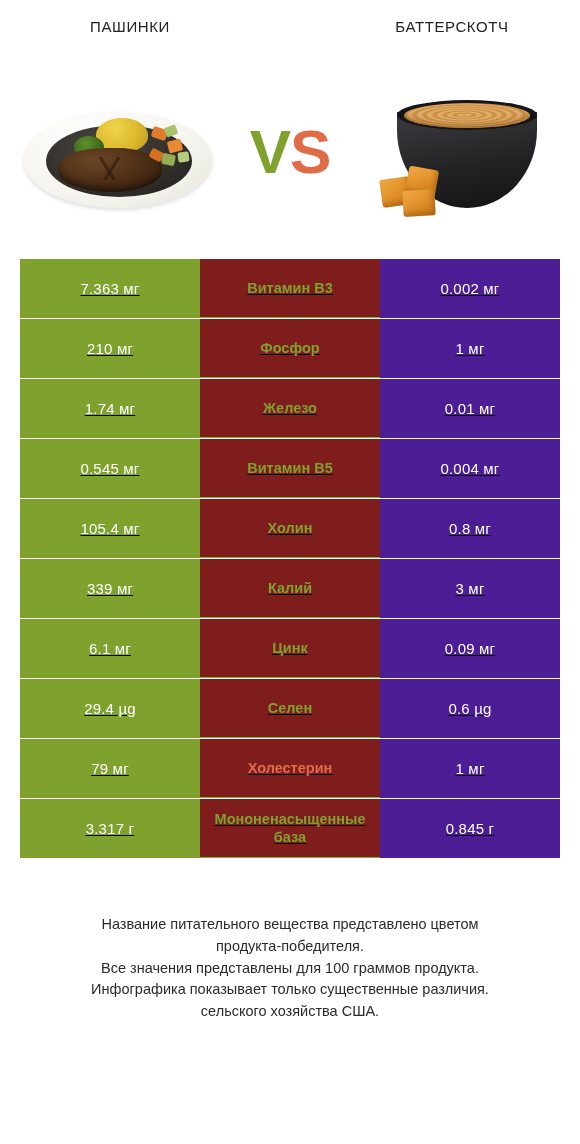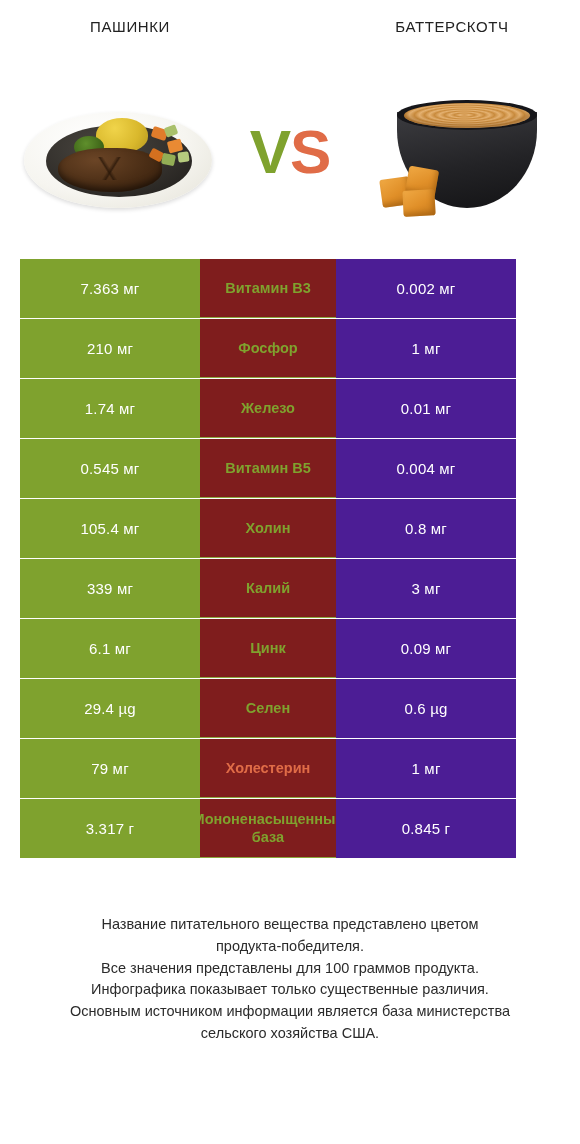--- a/index.html
+++ b/index.html
@@ -161,22 +161,23 @@
     background: linear-gradient(150deg, #f0a944 0%, #e08f28 55%, #c6791b 100%);
     box-shadow: inset -3px -4px 5px rgba(140,80,10,0.45);
   }
   .cube.k1 { left: 8px;  top: 96px; width: 30px; height: 28px; transform: rotate(-8deg); }
   .cube.k2 { left: 34px; top: 86px; width: 30px; height: 27px; transform: rotate(10deg); }
   .cube.k3 { left: 30px; top: 108px; width: 32px; height: 26px; transform: rotate(-3deg); }
 
   
   .table {
     margin: 0 20px;
-    width: 496px;
+    width: 540px;
     box-sizing: border-box;
+    text-decoration: underline;
   }
   .row {
     display: flex;
     align-items: stretch;
     height: 59px;
     margin-bottom: 1px;
   }
   .cell-left, .cell-right {
     width: 180px;
     flex: 0 0 180px;
@@ -317,15 +318,14 @@
       <div class="cell-mid win-green">Мононенасыщенные база</div>
       <div class="cell-right">0.845 г</div>
     </div>
   </div>
 
 <div class="footer">
   <div>Название питательного вещества представлено цветом</div>
   <div>продукта-победителя.</div>
   <div>Все значения представлены для 100 граммов продукта.</div>
   <div>Инфографика показывает только существенные различия.</div>
-  <div>Основным источником информации является база министерства</div>
   <div>сельского хозяйства США.</div>
 </div>
 
 </body></html>

